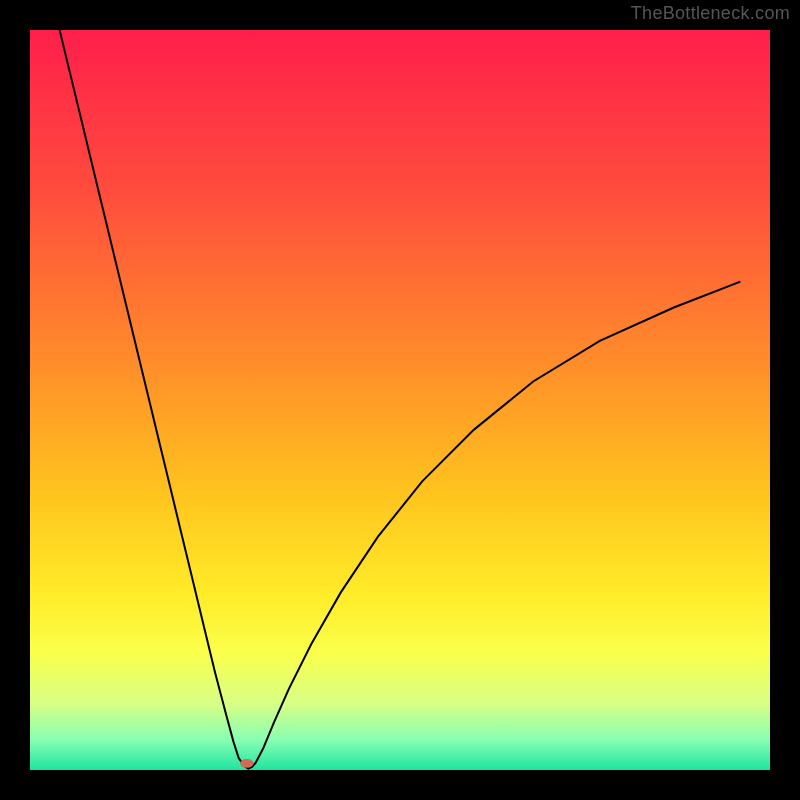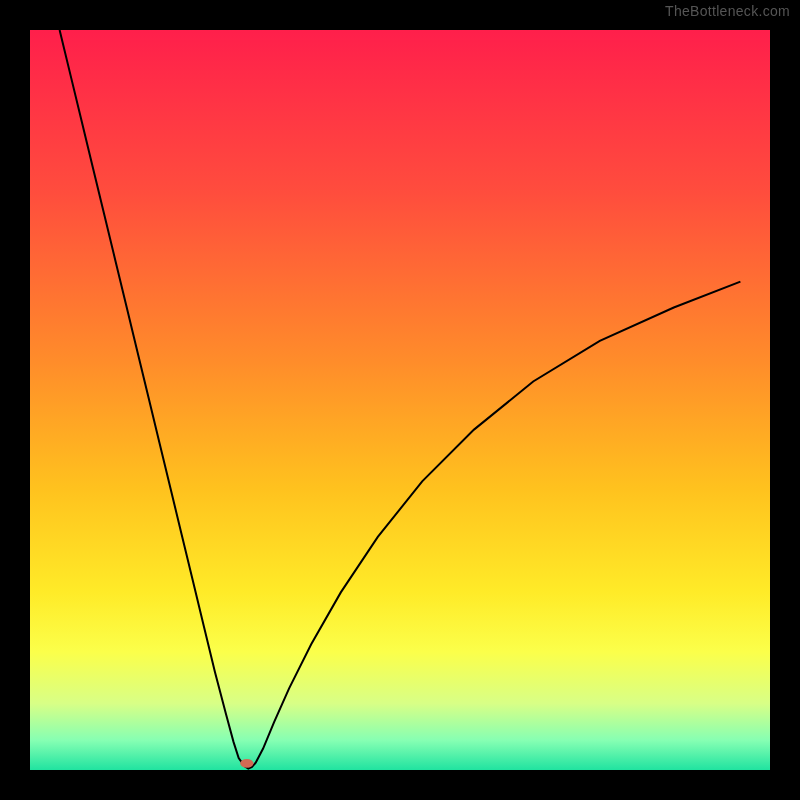--- a/index.html
+++ b/index.html
@@ -15,21 +15,21 @@
     position: relative;
     width: 800px;
     height: 800px;
     background: #000;
   }
   .watermark {
     position: absolute;
     top: 3px;
     right: 10px;
     color: #555;
-    font-size: 14px;
+    font-size: 18px;
     letter-spacing: 0.3px;
     font-weight: 400;
     z-index: 10;
   }
   svg.plot {
     position: absolute;
     left: 0;
     top: 0;
     width: 800px;
     height: 800px;

